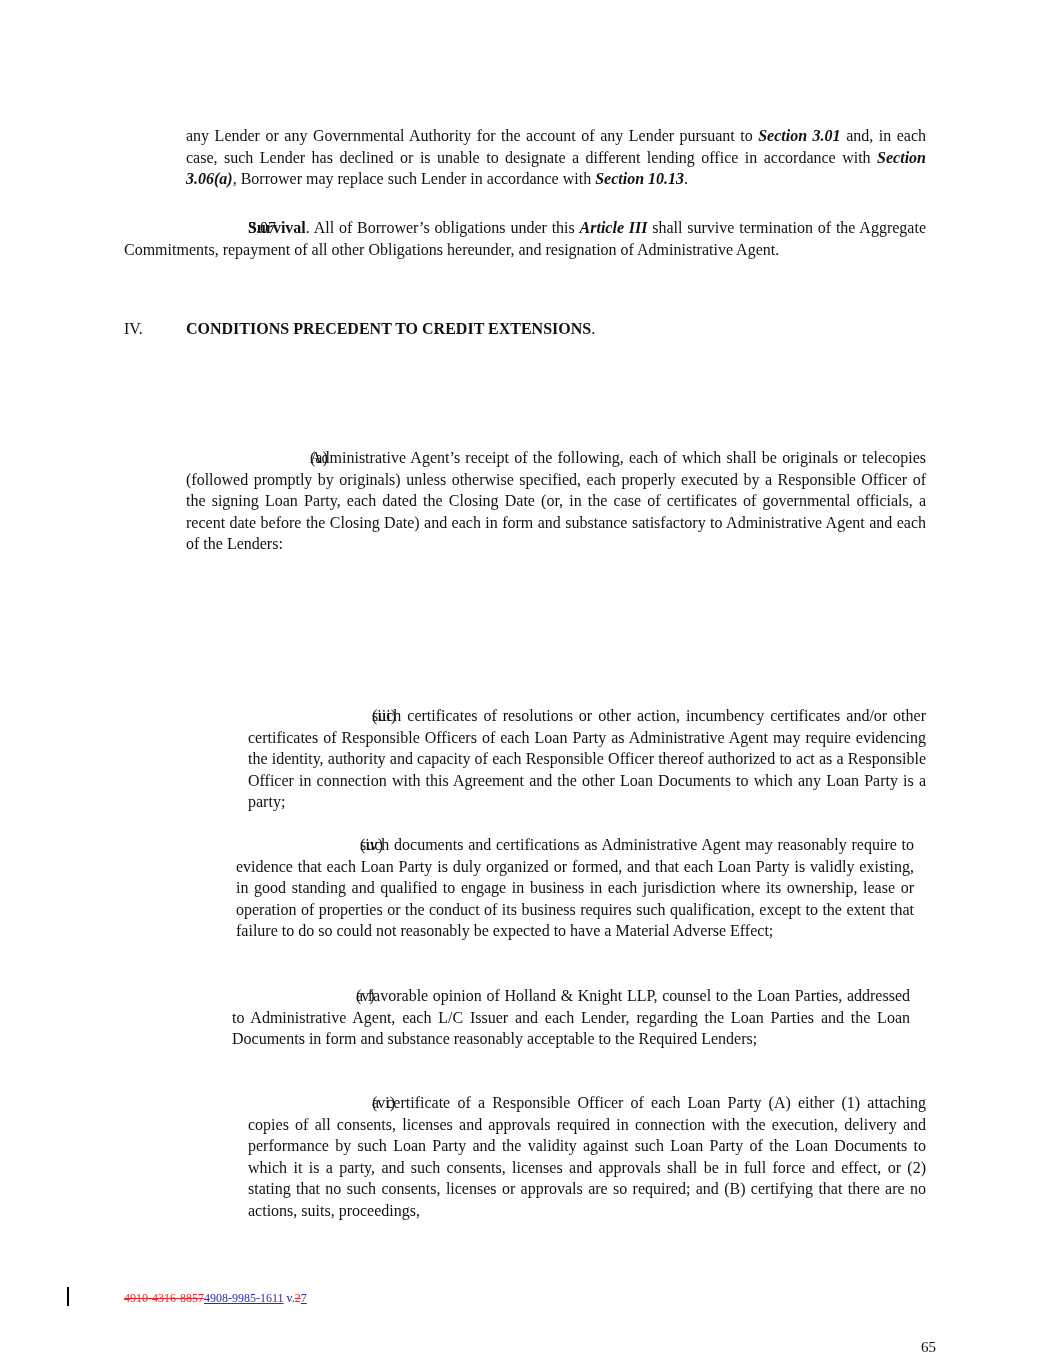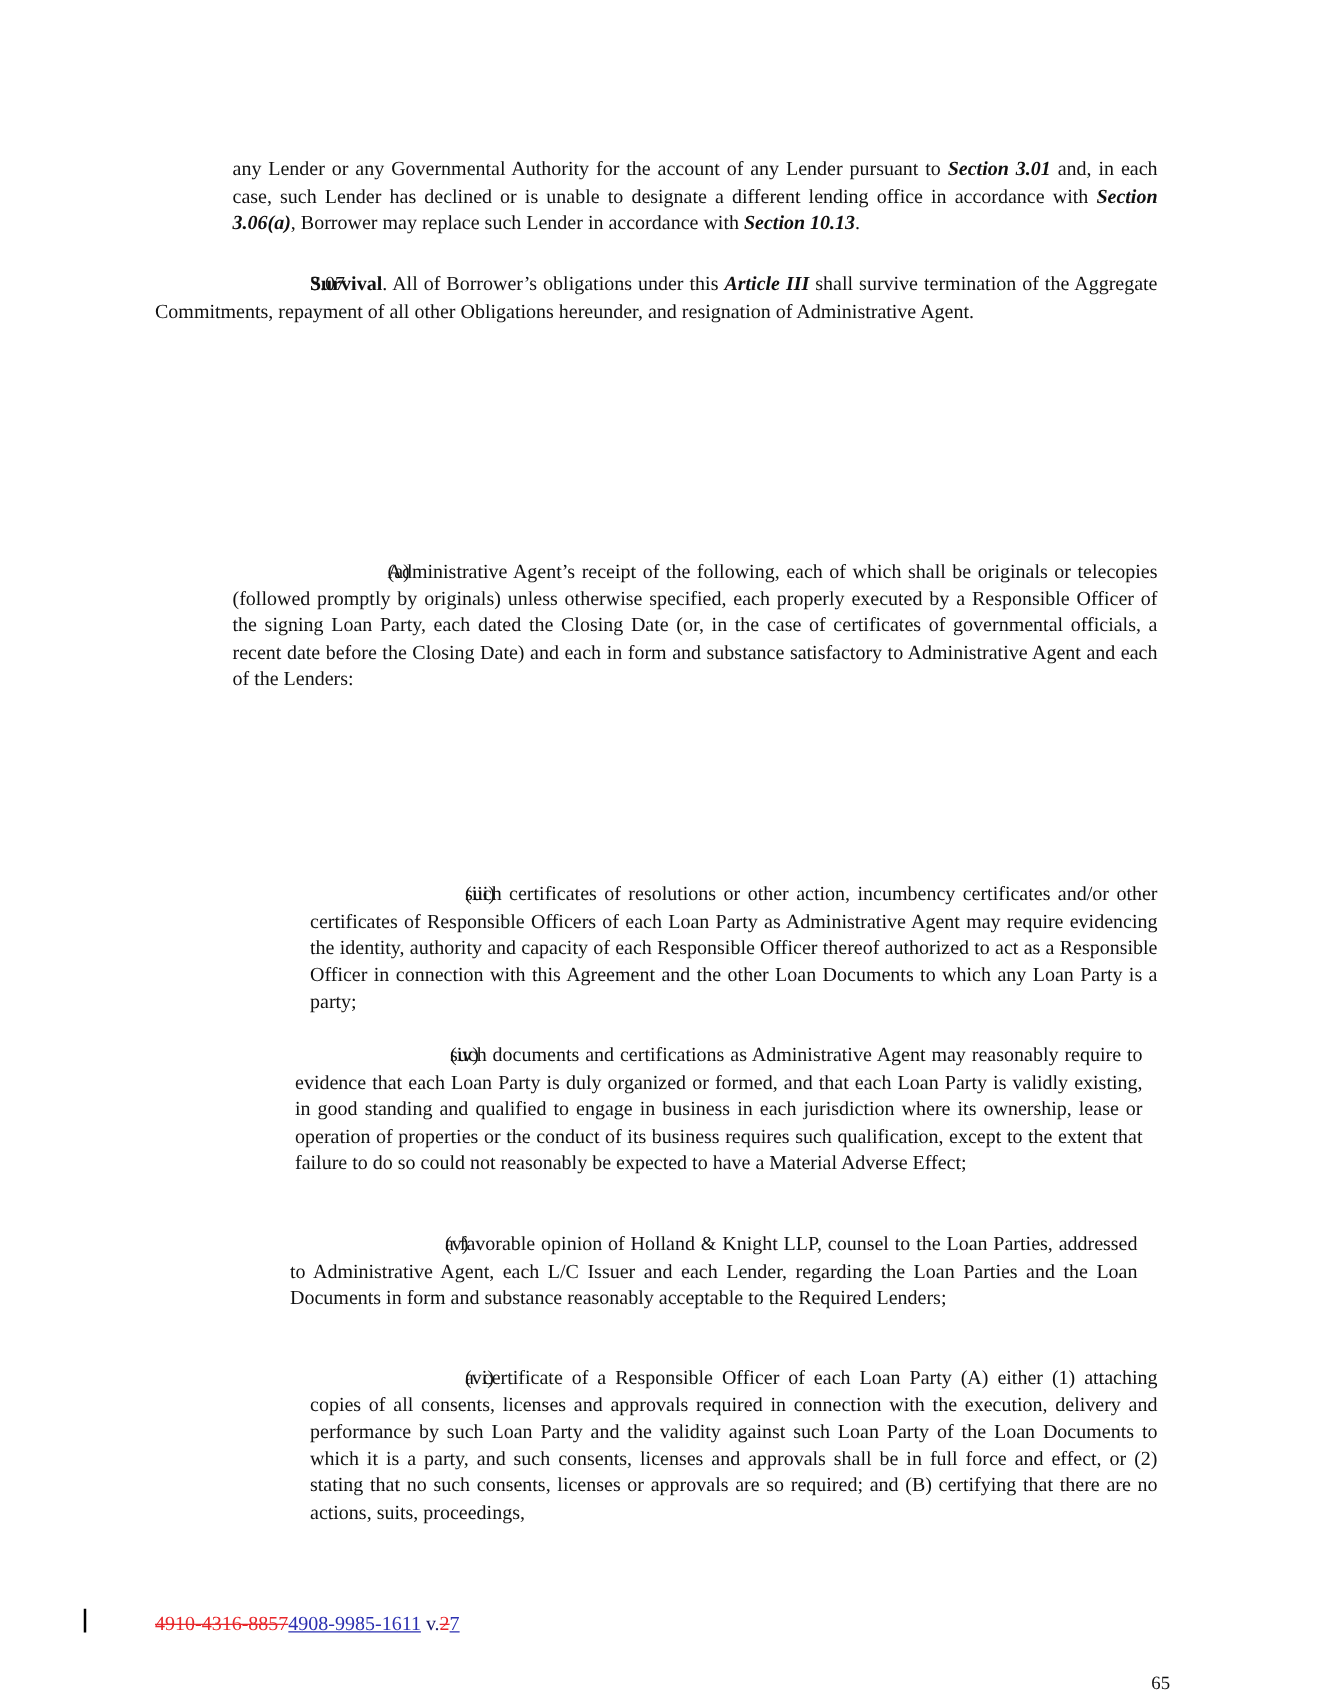--- a/index.html
+++ b/index.html
@@ -14,21 +14,21 @@
     font-size: 16px;
     line-height: 21.6px;
     text-align: justify;
     margin: 0;
   }
   .b { font-weight: bold; }
   .bi { font-weight: bold; font-style: italic; }
   .num { display: inline-block; }
   .footer-id {
     position: absolute; left: 124px; top: 1291px;
-    font-size: 16px; font-family: "Liberation Serif", serif;
+    font-size: 12px; font-family: "Liberation Serif", serif;
   }
   .del { color: #e8262a; text-decoration: line-through; }
   .ins { color: #2a2fb0; text-decoration: underline; }
   .plain { color: #1a1a66; }
   .change-bar {
     position: absolute; left: 67px; top: 1287px; width: 2px; height: 19px; background: #000;
   }
   .page-num {
     position: absolute; left: 921px; top: 1339px; font-size: 15px;
   }
@@ -39,20 +39,23 @@
 <div class="page">
 
   <p class="para" style="left:186px; top:125px; width:740px;">
     <span>any Lender or any Governmental Authority for the account of any Lender pursuant to </span><span class="bi">Section 3.01</span><span> and, in each case, such Lender has declined or is unable to designate a different lending office in accordance with </span><span class="bi">Section 3.06(a)</span><span>, Borrower may replace such Lender in accordance with </span><span class="bi">Section 10.13</span><span>.</span>
   </p>
 
   <p class="para" style="left:124px; top:217px; width:802px; text-indent:62px;">
     <span class="num" style="width:62px;">3.07</span><span class="b">Survival</span><span>. All of Borrower’s obligations under this </span><span class="bi">Article III</span><span> shall survive termination of the Aggregate Commitments, repayment of all other Obligations hereunder, and resignation of Administrative Agent.</span>
   </p>
 
+  <p class="para" style="left:124px; top:318px; width:802px;">
+    <span class="num" style="width:62px;">IV.</span><span class="b">CONDITIONS PRECEDENT TO CREDIT EXTENSIONS</span><span>.</span>
+  </p>
 
 
   <p class="para" style="left:186px; top:447px; width:740px; text-indent:62px;">
     <span class="num" style="width:62px;">(a)</span><span>Administrative Agent’s receipt of the following, each of which shall be originals or telecopies (followed promptly by originals) unless otherwise specified, each properly executed by a Responsible Officer of the signing Loan Party, each dated the Closing Date (or, in the case of certificates of governmental officials, a recent date before the Closing Date) and each in form and substance satisfactory to Administrative Agent and each of the Lenders:</span>
   </p>
 
 
 
   <p class="para" style="left:248px; top:705px; width:678px; text-indent:62px;">
     <span class="num" style="width:62px;">(iii)</span><span>such certificates of resolutions or other action, incumbency certificates and/or other certificates of Responsible Officers of each Loan Party as Administrative Agent may require evidencing the identity, authority and capacity of each Responsible Officer thereof authorized to act as a Responsible Officer in connection with this Agreement and the other Loan Documents to which any Loan Party is a party;</span>

